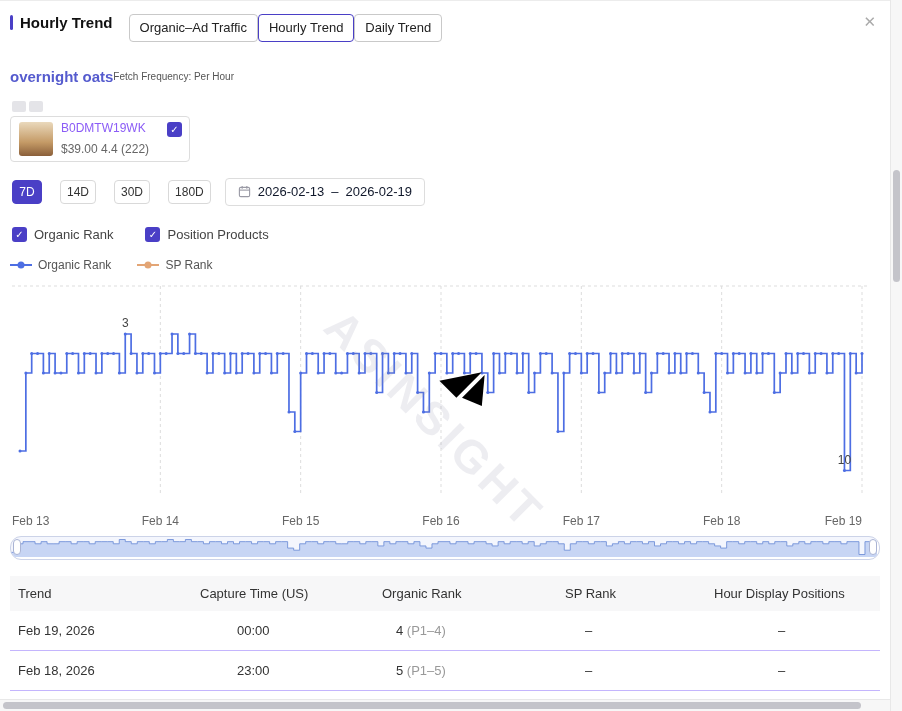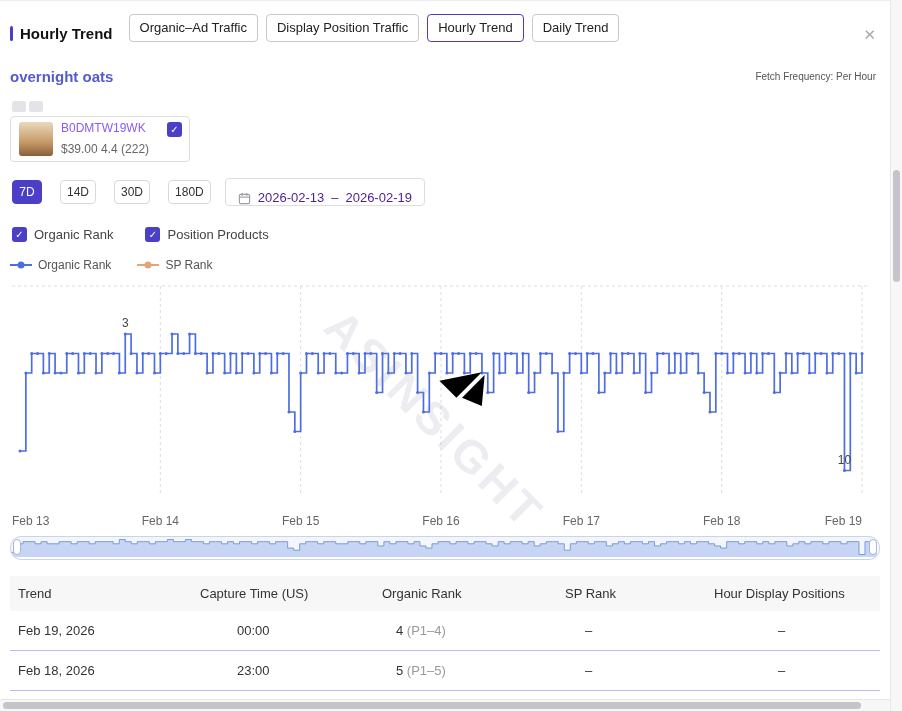--- a/index.html
+++ b/index.html
@@ -3,48 +3,48 @@
 <meta charset="utf-8">
 <style>
   html,body{margin:0;padding:0}
   body{
     width:902px;height:711px;overflow:hidden;position:relative;background:#fff;
     font-family:"Liberation Sans","DejaVu Sans",sans-serif;color:#222;
   }
   .modal{position:absolute;left:0;top:0;width:890px;height:699px;background:#fff;overflow:hidden;border-top:1px solid #ececec;box-sizing:border-box}
 
   
-  .modal-header{display:flex;align-items:flex-end;padding:13px 14px 4px 10px}
+  .modal-header{display:flex;align-items:flex-start;padding:13px 14px 4px 10px}
   .section-title{display:flex;align-items:center;font-weight:bold;font-size:15px;color:#111}
   .title-bar{width:3px;height:15px;background:var(--accent,#4a3fc6);border-radius:1.5px;margin-right:7px}
-  .tabs{display:flex;gap:8px;margin-left:16px}
+  .tabs{display:flex;margin-left:16px}
   .tab{font-size:13px;padding:5px 10px;border:1px solid #c9c9c9;border-radius:4px;background:#fff;color:#222;cursor:pointer;font-family:inherit;line-height:1.2}
   .tab.active{border-color:var(--accent,#4a3fc6)}
   .close-btn{margin-left:auto;color:#aaa;font-size:15px;cursor:pointer;line-height:1}
 
   
-  .keyword-row{display:flex;justify-content:space-between;align-items:center;margin:22px 14px 12px 10px}
+  .keyword-row{display:flex;align-items:center;margin:22px 14px 12px 10px}
   .keyword-name{color:var(--keyword,#555bce);font-weight:bold;font-size:15px}
   .fetch-frequency{color:#555;font-size:10px}
 
   
   .pager{display:flex;gap:3px;margin:16px 0 4px 12px}
   .pager-sq{width:14px;height:11px;background:#e4e4e8;border-radius:2px;cursor:pointer}
   .product-card{position:relative;margin-left:10px;width:180px;height:46px;border:1px solid #ddd;border-radius:4px;display:flex;align-items:center;padding:0 8px;box-sizing:border-box;cursor:pointer}
   .product-thumb{width:34px;height:34px;border-radius:3px;flex:none;background:linear-gradient(180deg,#ead9bc 0%,#c49a66 60%,#8a5f3a 100%)}
   .product-info{margin-left:8px;line-height:1.25}
   .product-asin{font-size:12px;color:#8b5cf6}
   .product-meta{font-size:12px;color:#666;margin-top:6px}
   .card-check{position:absolute;top:5px;right:7px}
 
   
   .range-row{display:flex;align-items:center;margin:16px 0 0 12px}
   .range-btn{min-width:30px;padding:4px 6px;font-size:12px;border:1px solid #d9d9d9;background:#fff;color:#333;border-radius:4px;margin-right:18px;text-align:center;cursor:pointer;font-family:inherit}
   .range-btn.active{background:var(--accent,#4a3fc6);border-color:var(--accent,#4a3fc6);color:#fff}
-  .date-picker{display:flex;align-items:flex-end;gap:7px;border:1px solid #ddd;border-radius:4px;height:26px;padding:0 12px;color:#4c1d95;font-size:13px;margin-left:-4px;cursor:pointer}
+  .date-picker{display:flex;align-items:center;gap:7px;border:1px solid #ddd;border-radius:4px;height:26px;padding:0 12px;color:#0f172a;font-size:13px;margin-left:-4px;cursor:pointer}
 
   
   .filter-row{display:flex;align-items:center;gap:32px;margin:21px 0 0 12px}
   .check-item{display:flex;align-items:center;gap:7px;font-size:13px;color:#444;cursor:pointer}
   .checkbox{width:15px;height:15px;border-radius:3px;background:var(--accent,#4a3fc6);display:inline-flex;align-items:center;justify-content:center;flex:none}
   .checkbox::after{content:"✓";color:#fff;font-size:10px;font-weight:bold}
 
   
   .legend{display:flex;align-items:center;gap:26px;margin:16px 0 0 10px}
   .legend-item{display:flex;align-items:center;gap:6px;font-size:12px;color:#555;cursor:pointer}
@@ -91,21 +91,20 @@
 
 <div class="modal">
 
   <div class="modal-header">
     <div class="section-title">
       <span class="title-bar"></span>
       <span>Hourly Trend</span>
     </div>
     <div class="tabs">
       <button class="tab">Organic–Ad Traffic</button>
-      <button class="tab">Display Position Traffic</button>
       <button class="tab active">Hourly Trend</button>
       <button class="tab">Daily Trend</button>
     </div>
     <span class="close-btn">✕</span>
   </div>
 
   <div class="keyword-row">
     <span class="keyword-name">overnight oats</span>
     <span class="fetch-frequency">Fetch Frequency: Per Hour</span>
   </div>

